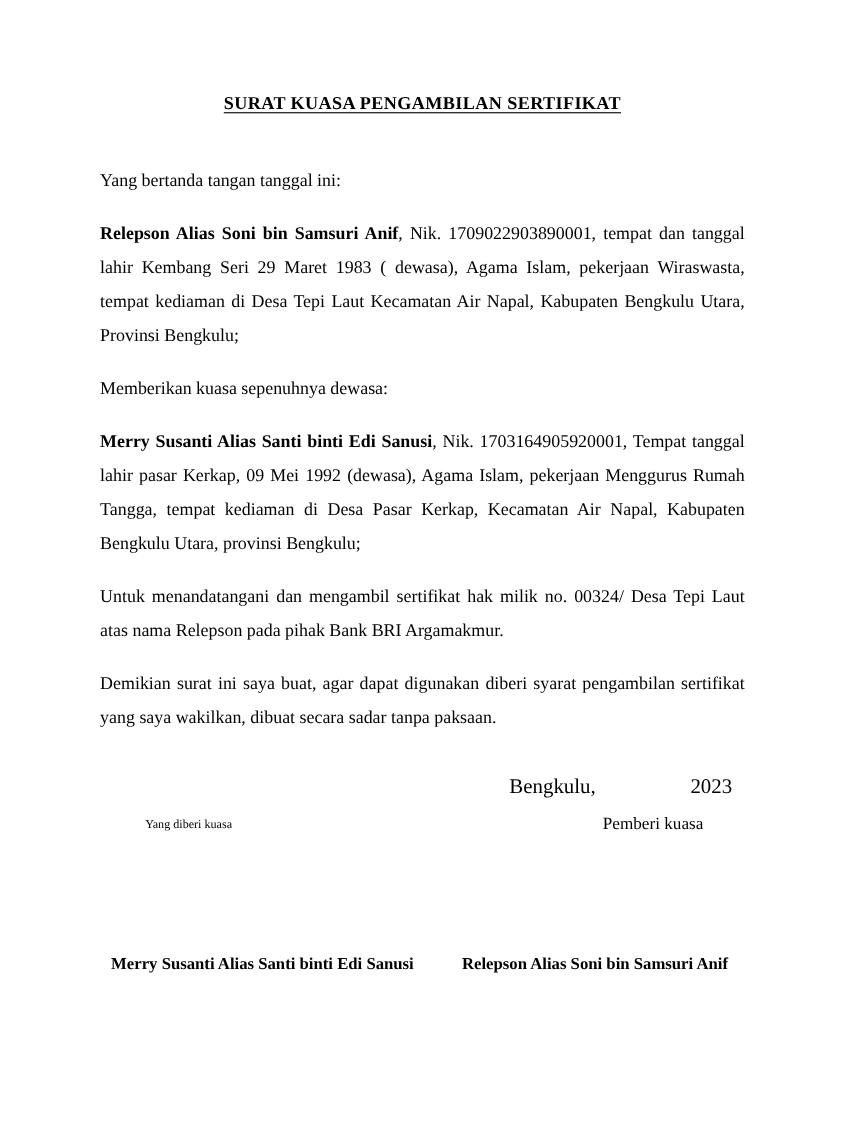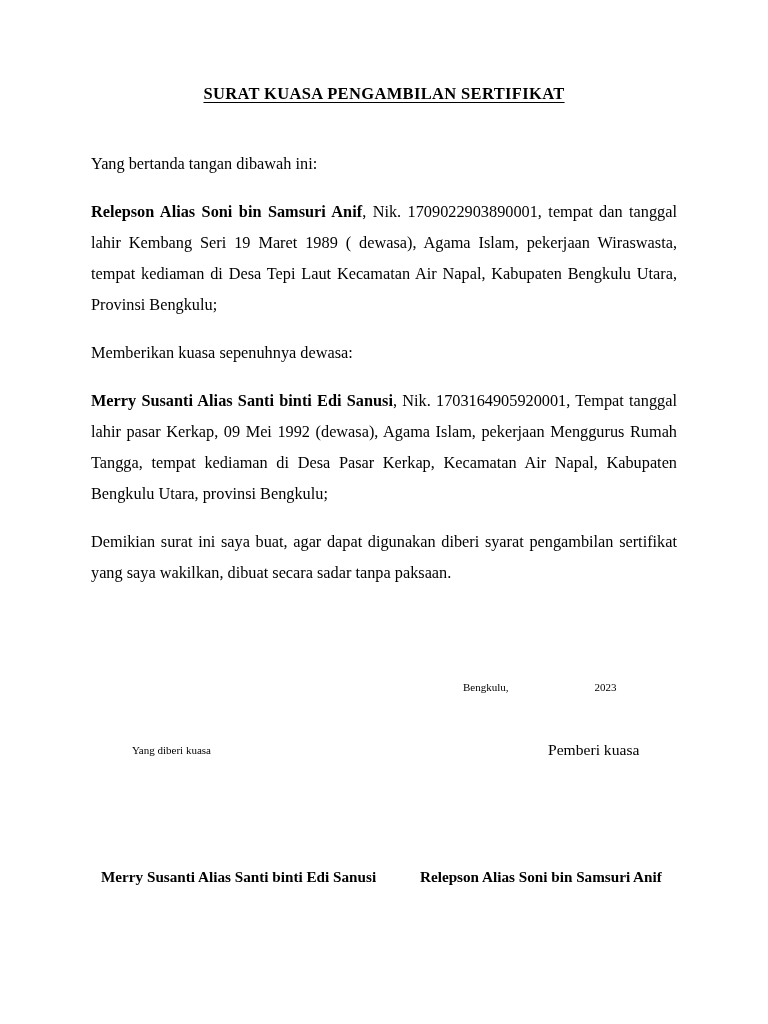--- a/index.html
+++ b/index.html
@@ -72,22 +72,22 @@
     top: 0;
     width: 768px;
     height: 1024px;
     pointer-events: none;
   }
   .sig-area > * { pointer-events: auto; }
 
   .place-date {
     position: absolute;
     left: 463px;
-    top: 676px;
-    font-size: 11px;
+    top: 705px;
+    font-size: 19px;
     line-height: 22px;
     white-space: pre;
   }
   .place-date .gap {
     display: inline-block;
     width: 86px;
   }
 
   .role-left {
     position: absolute;
@@ -127,28 +127,29 @@
 <body>
 
 <div class="page">
 
   <div class="doc-title">
     <span class="title-text">SURAT KUASA PENGAMBILAN SERTIFIKAT</span>
   </div>
 
   <div class="body-block">
 
-    <p class="para single">Yang bertanda tangan dibawah ini:</p>
+    <p class="para single">Yang bertanda tangan tanggal ini:</p>
 
-    <p class="para"><span class="nm">Relepson Alias Soni bin Samsuri Anif</span><span>, Nik. 1709022903890001, tempat dan tanggal lahir Kembang Seri 19 Maret 1989 ( dewasa), Agama Islam, pekerjaan Wiraswasta, tempat kediaman di Desa Tepi Laut Kecamatan Air Napal, Kabupaten Bengkulu Utara, Provinsi Bengkulu;</span></p>
+    <p class="para"><span class="nm">Relepson Alias Soni bin Samsuri Anif</span><span>, Nik. 1709022903890001, tempat dan tanggal lahir Kembang Seri 29 Maret 1983 ( dewasa), Agama Islam, pekerjaan Wiraswasta, tempat kediaman di Desa Tepi Laut Kecamatan Air Napal, Kabupaten Bengkulu Utara, Provinsi Bengkulu;</span></p>
 
     <p class="para single">Memberikan kuasa sepenuhnya dewasa:</p>
 
     <p class="para"><span class="nm">Merry Susanti Alias Santi binti Edi Sanusi</span><span>, Nik. 1703164905920001, Tempat tanggal lahir pasar Kerkap, 09 Mei 1992 (dewasa), Agama Islam, pekerjaan Menggurus Rumah Tangga, tempat kediaman di Desa Pasar Kerkap, Kecamatan Air Napal, Kabupaten Bengkulu Utara, provinsi Bengkulu;</span></p>
 
+    <p class="para">Untuk menandatangani dan mengambil sertifikat hak milik no. 00324/ Desa Tepi Laut atas nama Relepson pada pihak Bank BRI Argamakmur.</p>
 
     <p class="para">Demikian surat ini saya buat, agar dapat digunakan diberi syarat pengambilan sertifikat yang saya wakilkan, dibuat secara sadar tanpa paksaan.</p>
 
   </div>
 
   <div class="sig-area">
 
     <div class="place-date"><span>Bengkulu,</span><span class="gap"></span><span>2023</span></div>
 
     <div class="role-left">Yang diberi kuasa</div>

